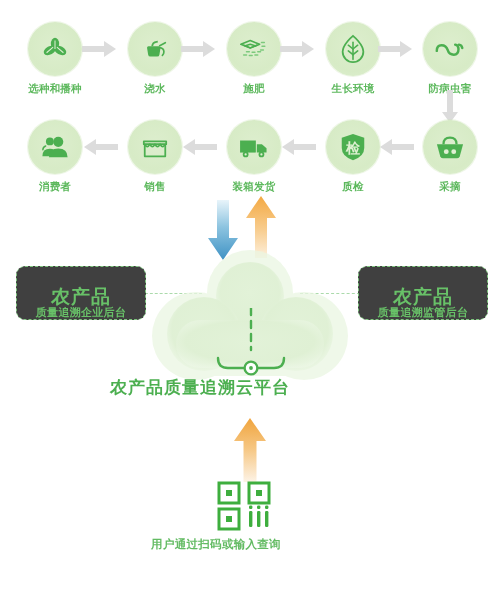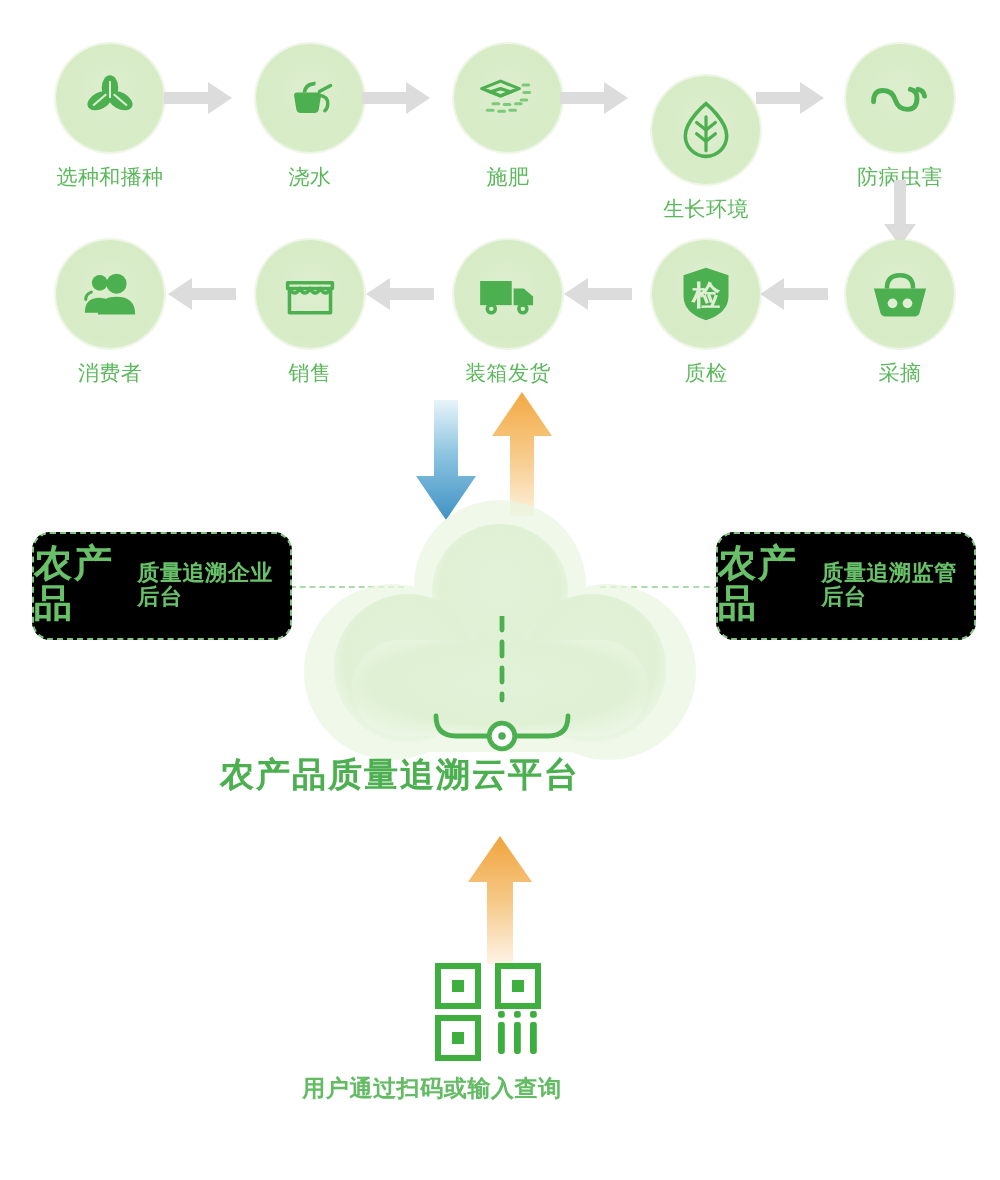--- a/index.html
+++ b/index.html
@@ -36,33 +36,33 @@
     justify-content: center;
     box-shadow: 0 0 0 1px rgba(205,230,185,.35);
   }
   .flow-circle svg { display: block; }
   .flow-label {
     margin-top: 6px;
     font-size: 10.5px;
     color: #5cb85c;
     letter-spacing: .2px;
     white-space: nowrap;
-    font-weight: 400;
+    font-weight: 700;
   }
 
   
   .callout {
     position: absolute;
     width: 128px;
     height: 52px;
     border: 1.4px dashed #7ec67e;
     border-radius: 9px;
-    background: #000000;
+    background: #404040;
     display: flex;
-    flex-direction: row;
+    flex-direction: column;
     align-items: center;
     justify-content: flex-end;
     gap: 1px;
   }
   .callout .big {
     font-size: 19px;
     font-weight: 700;
     color: #68c168;
     line-height: 1.05;
     letter-spacing: 1px;
@@ -169,21 +169,21 @@
           <path d="M6 22.5 h3"></path>
             <path d="M12 23 h3"></path>
             <path d="M18 22.5 h3"></path>
         </g>
       </svg>
     </span>
   </div>
   <div class="flow-label">施肥</div>
 </div>
 
-<div class="flow-node" style="left:316px; top:38px;">
+<div class="flow-node" style="left:316px; top:22px;">
   <div class="flow-circle">
     <span>
       <svg width="30" height="32" viewBox="0 0 30 34">
         <path d="M15 3 C15 3 4 12 4 20 a11 11 0 0 0 22 0 C26 12 15 3 15 3 Z" fill="none" stroke="#4caf50" stroke-width="1.9"></path>
         <g stroke="#4caf50" stroke-width="1.7" stroke-linecap="round" fill="none">
           <path d="M15 10 L15 28"></path>
           <path d="M15 17 L10 13"></path>
           <path d="M15 17 L20 13"></path>
           <path d="M15 23 L10 19"></path>
           <path d="M15 23 L20 19"></path>

